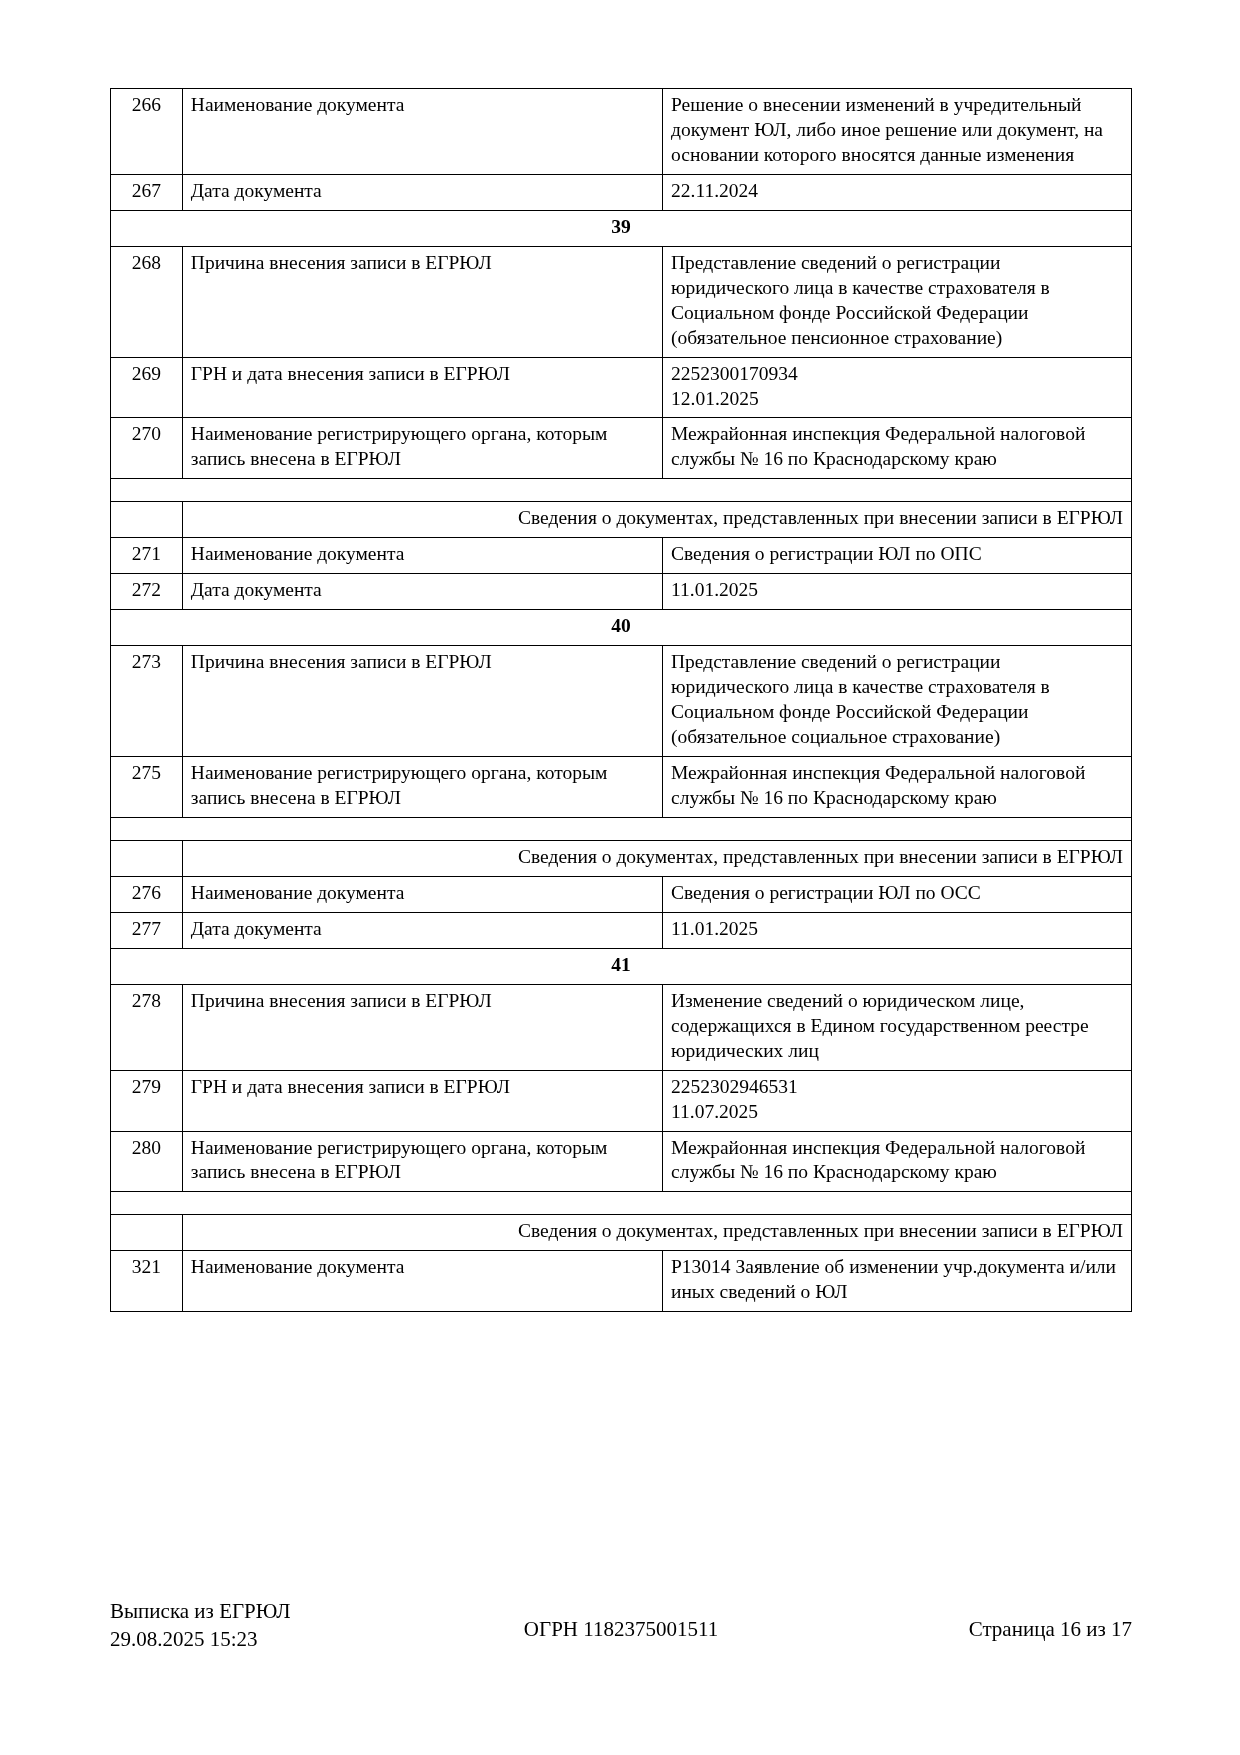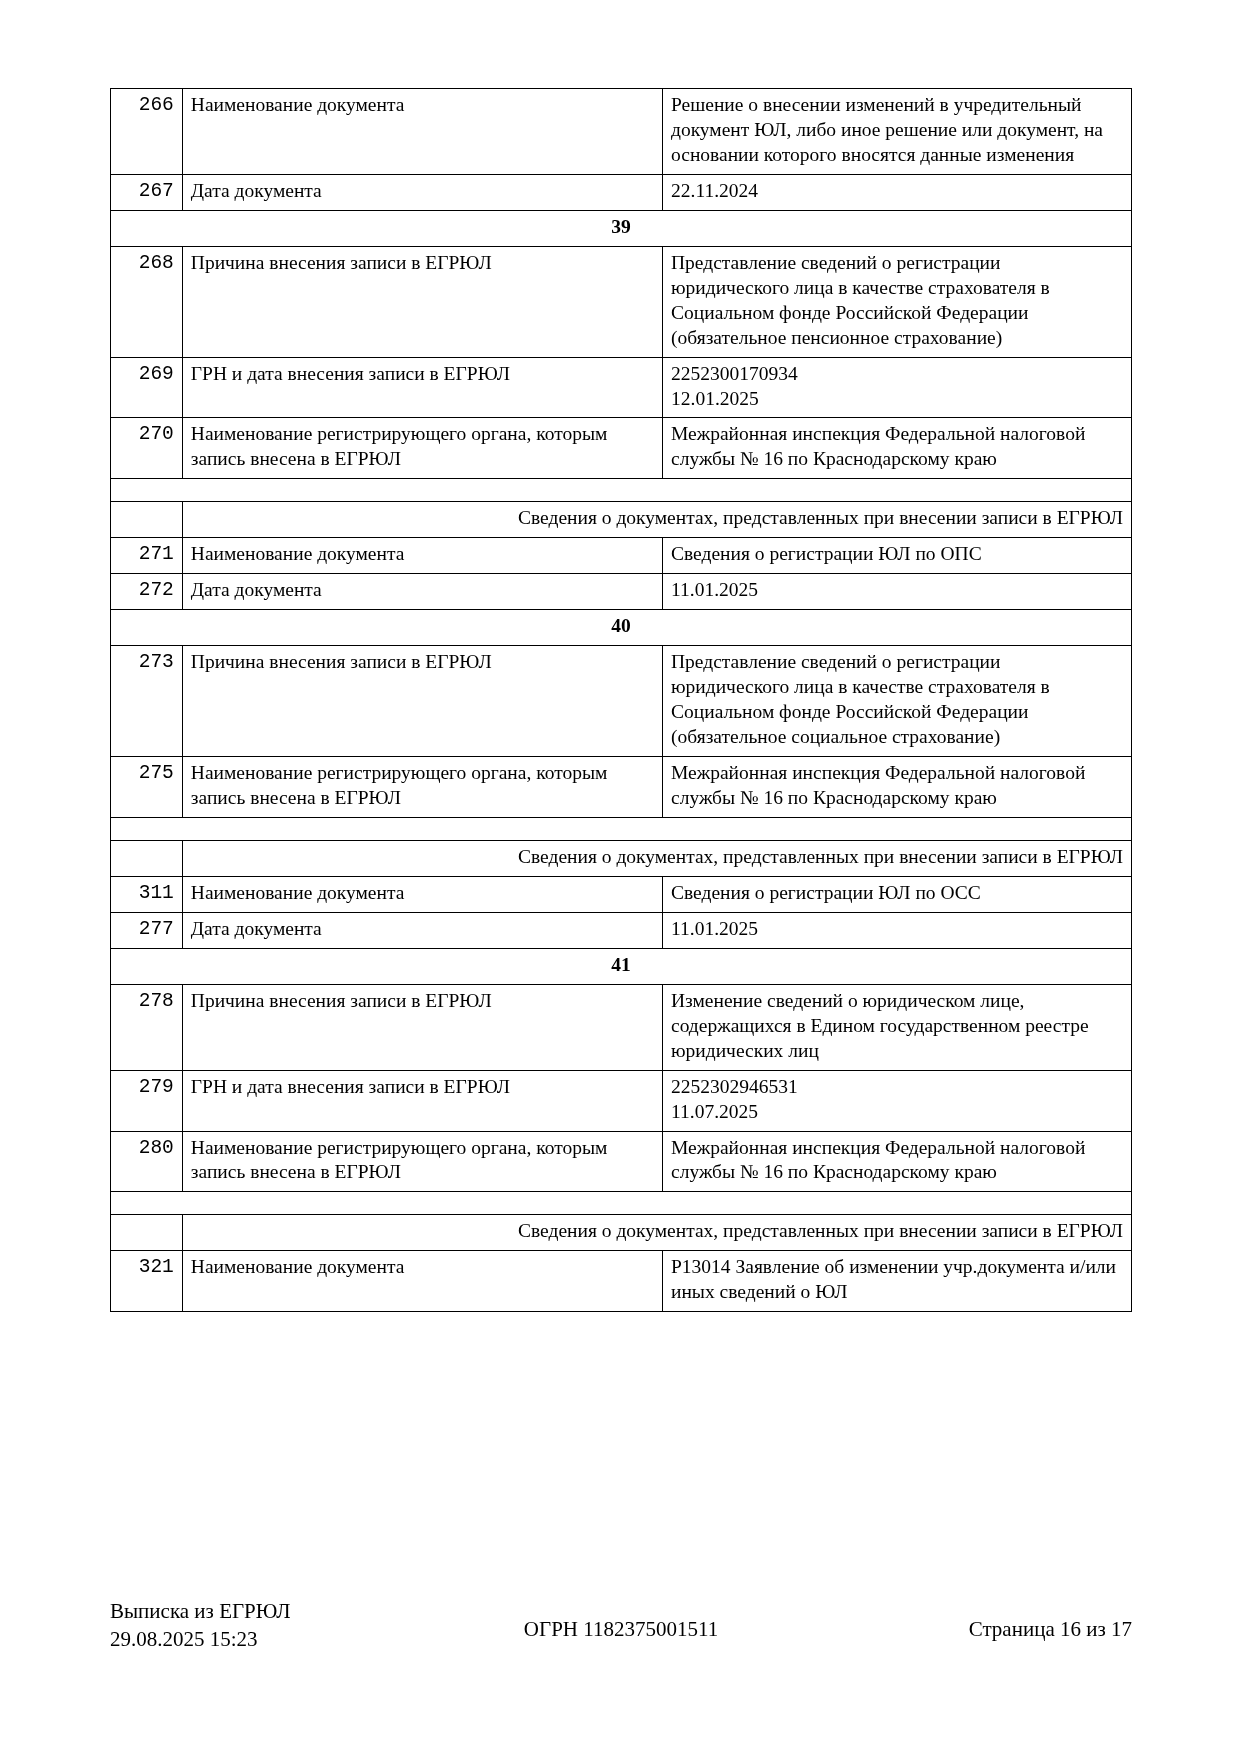--- a/index.html
+++ b/index.html
@@ -31,22 +31,21 @@
   }
   .doc-table td {
     border: 1px solid #000000;
     vertical-align: top;
     padding: 4px 8px 6px 8px;
     font-size: 19.5px;
     line-height: 1.28;
   }
   .c-num {
     width: 64px;
-    text-align: right;
-    font-family: Liberation Mono, monospace;
+    text-align: center;
   }
   .c-label {
     width: 428px;
   }
   .c-value {
     width: 418px;
   }
   tr.spacer td {
     height: 22px;
     padding: 0;
@@ -163,21 +162,21 @@
           <td class="c-value nowrap-pad">Межрайонная инспекция Федеральной налоговой службы № 16 по Краснодарскому краю</td>
         </tr>
         <tr class="spacer">
           <td colspan="3"></td>
         </tr>
         <tr>
           <td class="c-num"></td>
           <td class="section-title" colspan="2">Сведения о документах, представленных при внесении записи в ЕГРЮЛ</td>
         </tr>
         <tr>
-          <td class="c-num">311</td>
+          <td class="c-num">276</td>
           <td class="c-label">Наименование документа</td>
           <td class="c-value nowrap-pad">Сведения о регистрации ЮЛ по ОСС</td>
         </tr>
         <tr>
           <td class="c-num">277</td>
           <td class="c-label">Дата документа</td>
           <td class="c-value nowrap-pad">11.01.2025</td>
         </tr>
         <tr>
           <td class="group-num" colspan="3">41</td>

